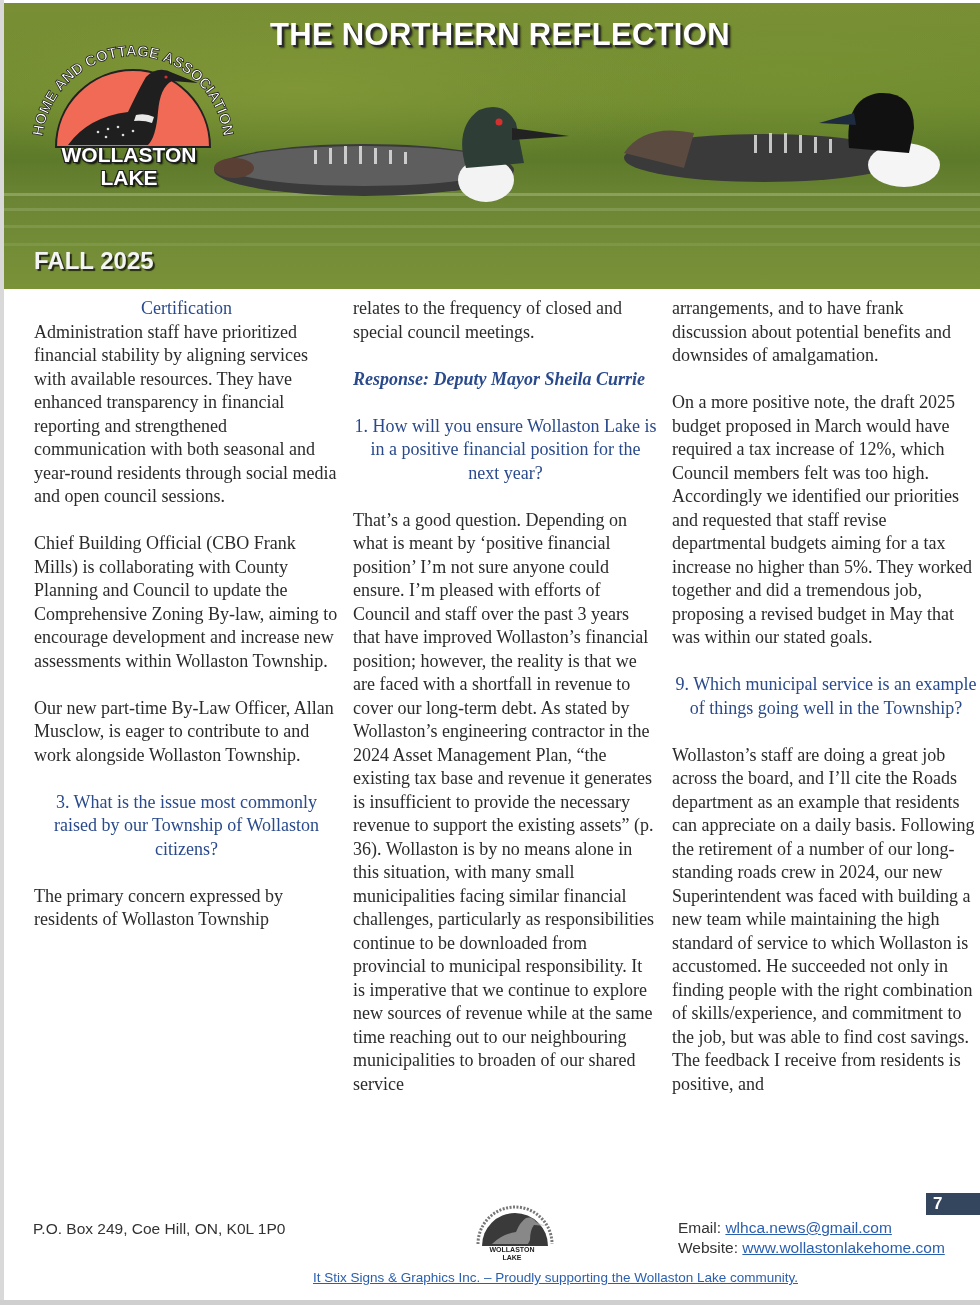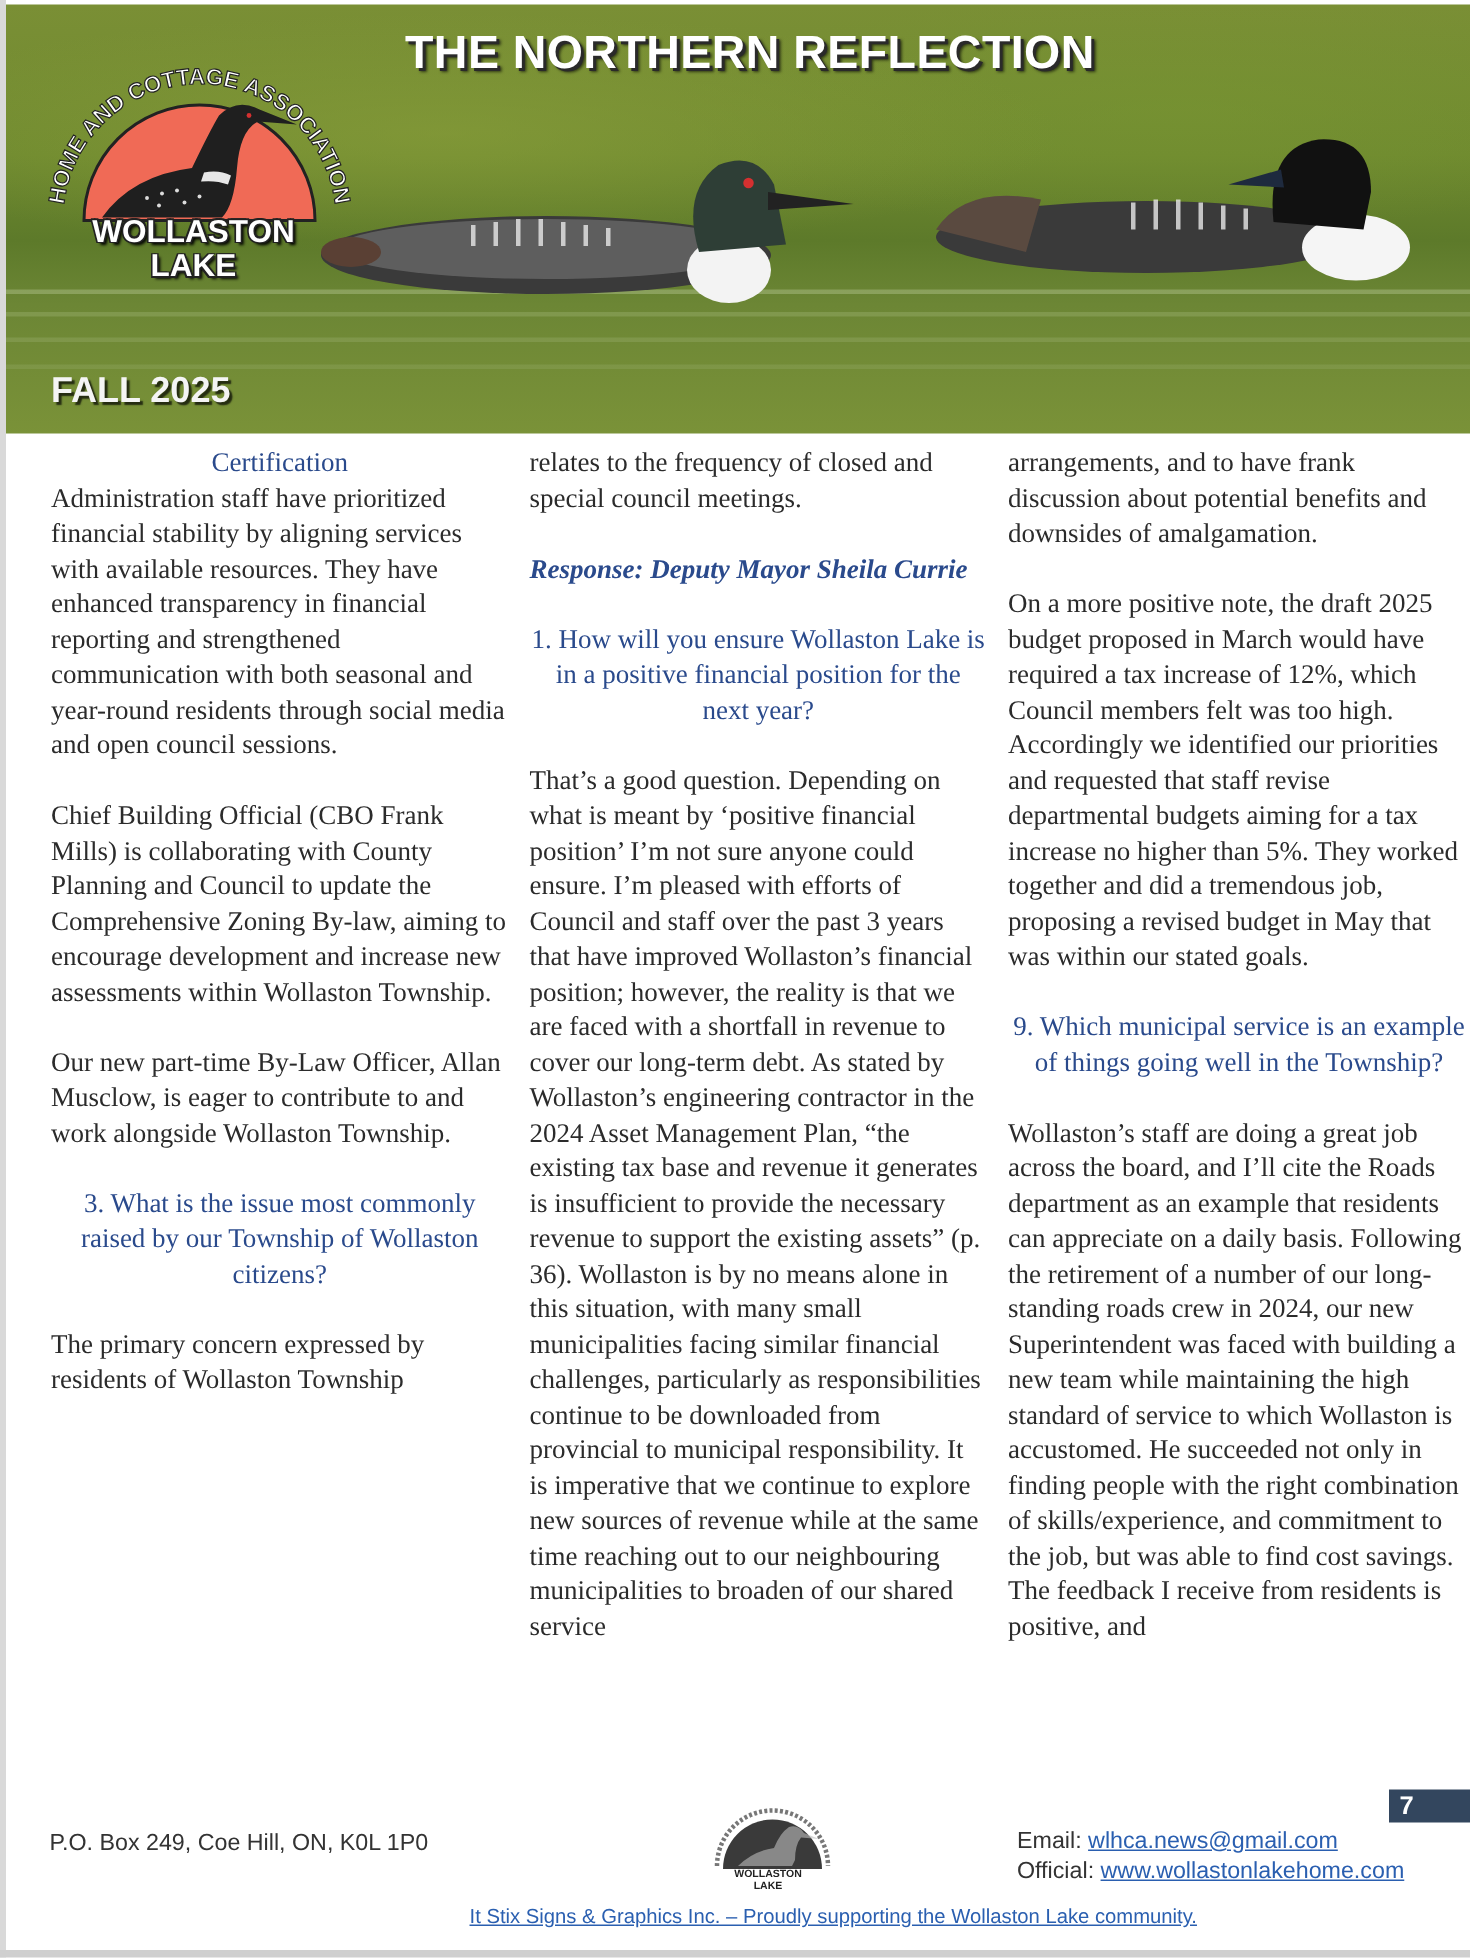--- a/index.html
+++ b/index.html
@@ -205,21 +205,21 @@
   <div>WOLLASTON</div>
   <div>LAKE</div>
 </div>
 
 <div class="footer-contact">
   <div>
     <span>Email:</span>
     <a>wlhca.news@gmail.com</a>
   </div>
   <div>
-    <span>Official:</span>
+    <span>Website:</span>
     <a>www.wollastonlakehome.com</a>
   </div>
 </div>
 
 <div class="footer-credit">
   <a>It Stix Signs &amp; Graphics Inc. – Proudly supporting the Wollaston Lake community.</a>
 </div>
 
 <div class="page-edge-bottom"></div>
 

